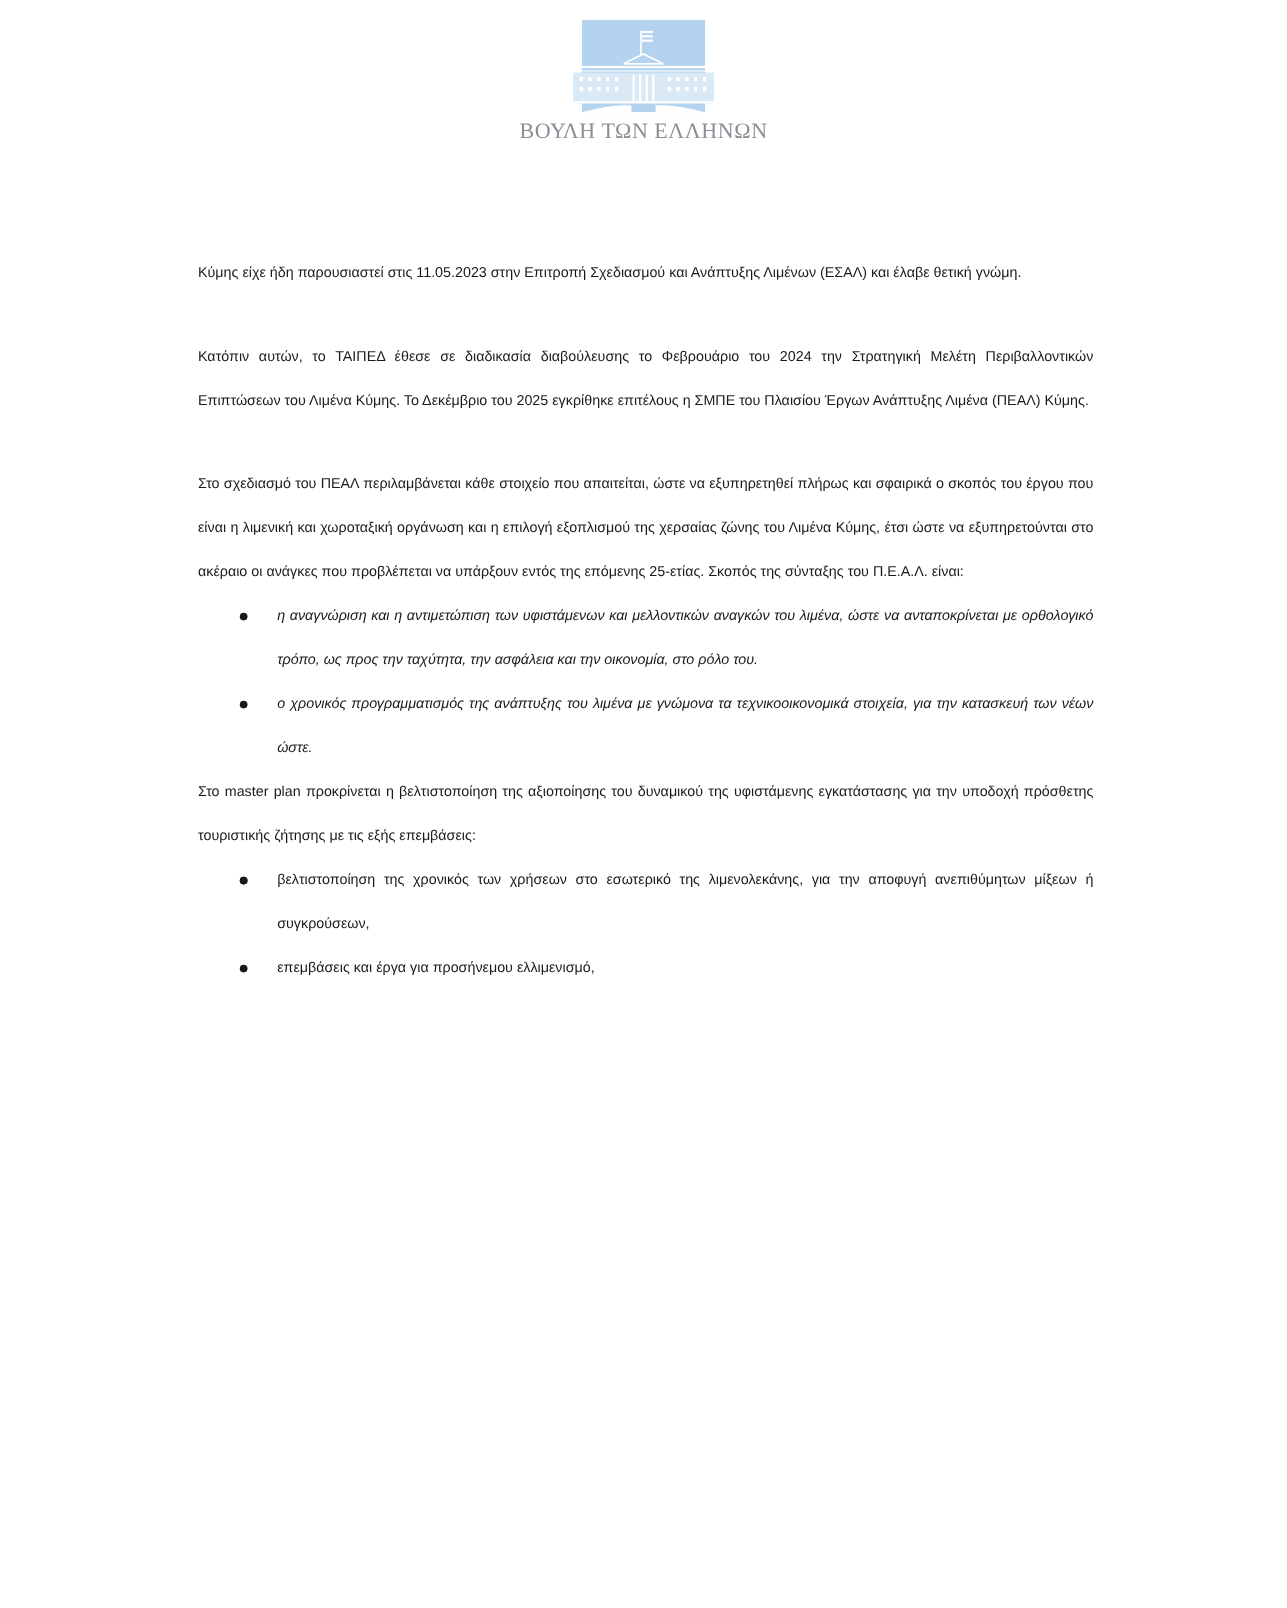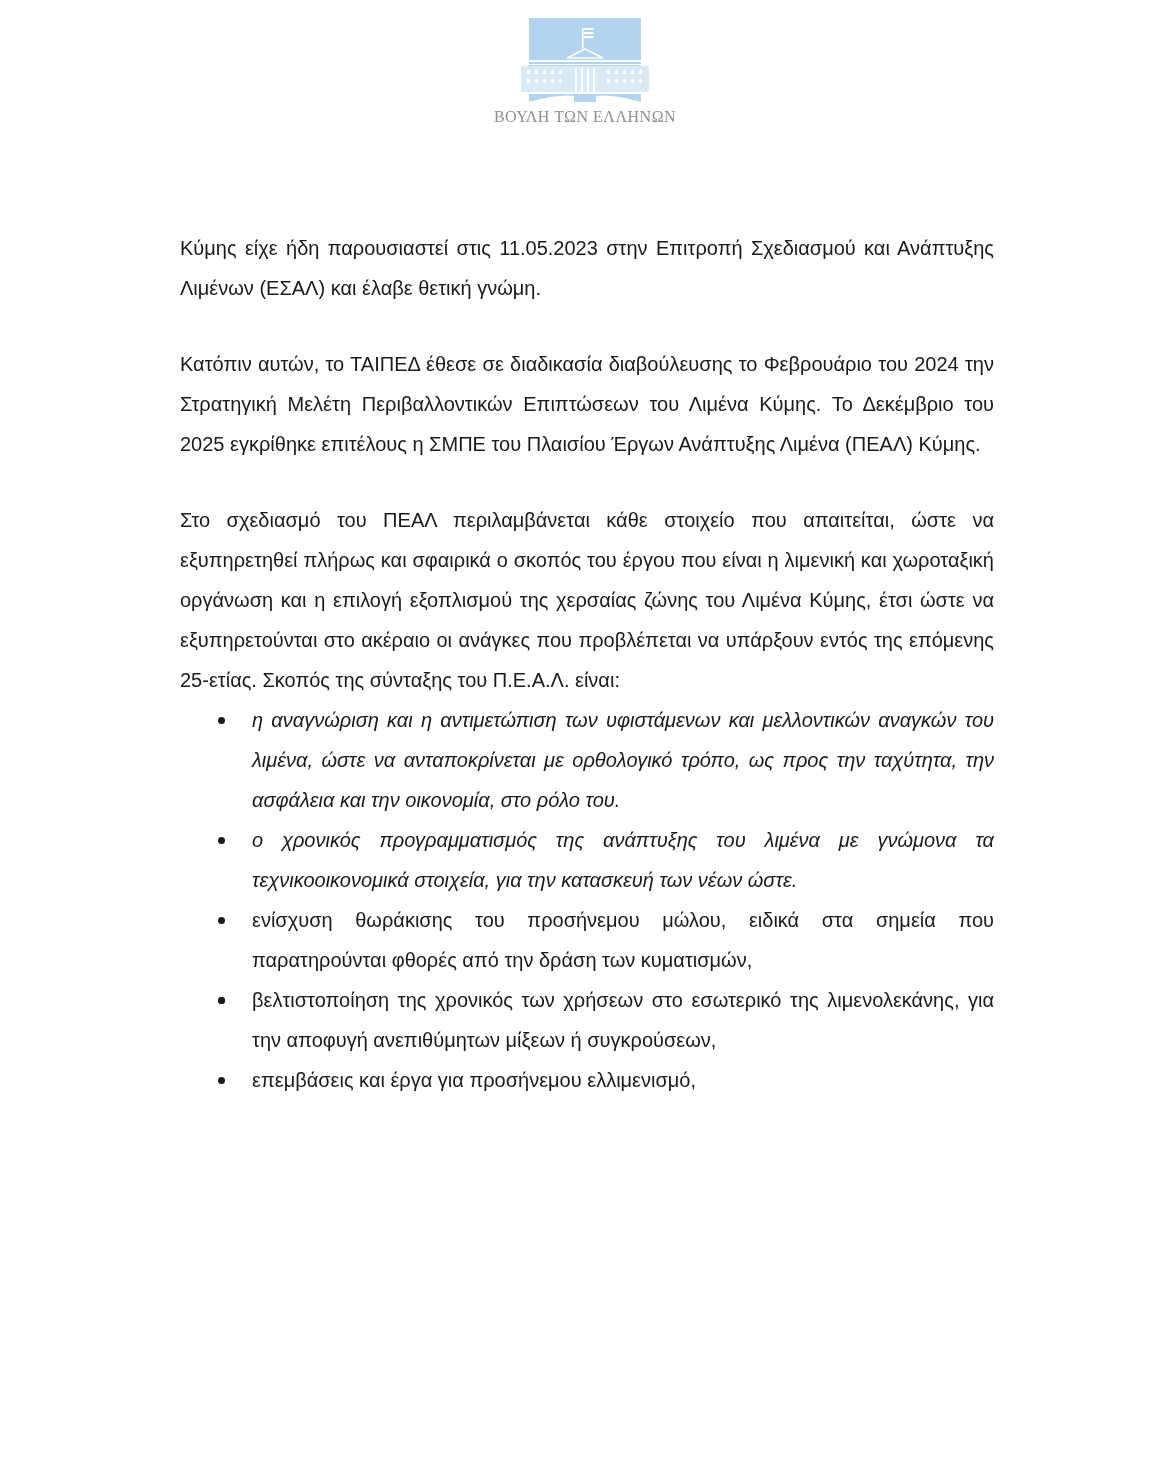--- a/index.html
+++ b/index.html
@@ -27,30 +27,30 @@
       width: 132px;
       height: 84px;
       margin: 0 auto;
     }
     .logo-emblem svg {
       display: block;
     }
     .logo-text {
       margin-top: 6px;
       font-family: "Liberation Serif", "DejaVu Serif", serif;
-      font-size: 16px;
+      font-size: 20px;
       letter-spacing: 0.5px;
       color: #8a8f96;
     }
     .content {
       position: absolute;
       left: 180px;
       top: 228px;
       width: 814px;
-      font-size: 20px;
+      font-size: 13px;
       line-height: 40px;
     }
     .para {
       margin: 0 0 18px 0;
       text-align: justify;
     }
     .para.tight {
       margin-bottom: 0;
     }
     .para.p-gap {
@@ -140,26 +140,23 @@
     <li>
       <span class="dot"></span>
       <span>η αναγνώριση και η αντιμετώπιση των υφιστάμενων και μελλοντικών αναγκών του λιμένα, ώστε να ανταποκρίνεται με ορθολογικό τρόπο, ως προς την ταχύτητα, την ασφάλεια και την οικονομία, στο ρόλο του.</span>
     </li>
     <li>
       <span class="dot"></span>
       <span>ο χρονικός προγραμματισμός της ανάπτυξης του λιμένα με γνώμονα τα τεχνικοοικονομικά στοιχεία, για την κατασκευή των νέων ώστε.</span>
     </li>
   </ul>
 
+  <p class="para tight">Στο master plan προκρίνεται η βελτιστοποίηση της αξιοποίησης του δυναμικού της υφιστάμενης εγκατάστασης για την υποδοχή πρόσθετης τουριστικής ζήτησης με τις εξής επεμβάσεις:</p>
 
   <ul class="bullets list-2">
-    <li>
-      <span class="dot"></span>
-      <span>ενίσχυση θωράκισης του προσήνεμου μώλου, ειδικά στα σημεία που παρατηρούνται φθορές από την δράση των κυματισμών,</span>
-    </li>
     <li>
       <span class="dot"></span>
     </li>
     <li>
       <span class="dot"></span>
       <span>βελτιστοποίηση της χρονικός των χρήσεων στο εσωτερικό της λιμενολεκάνης, για την αποφυγή ανεπιθύμητων μίξεων ή συγκρούσεων,</span>
     </li>
     <li>
       <span class="dot"></span>
       <span>επεμβάσεις και έργα για προσήνεμου ελλιμενισμό,</span>

